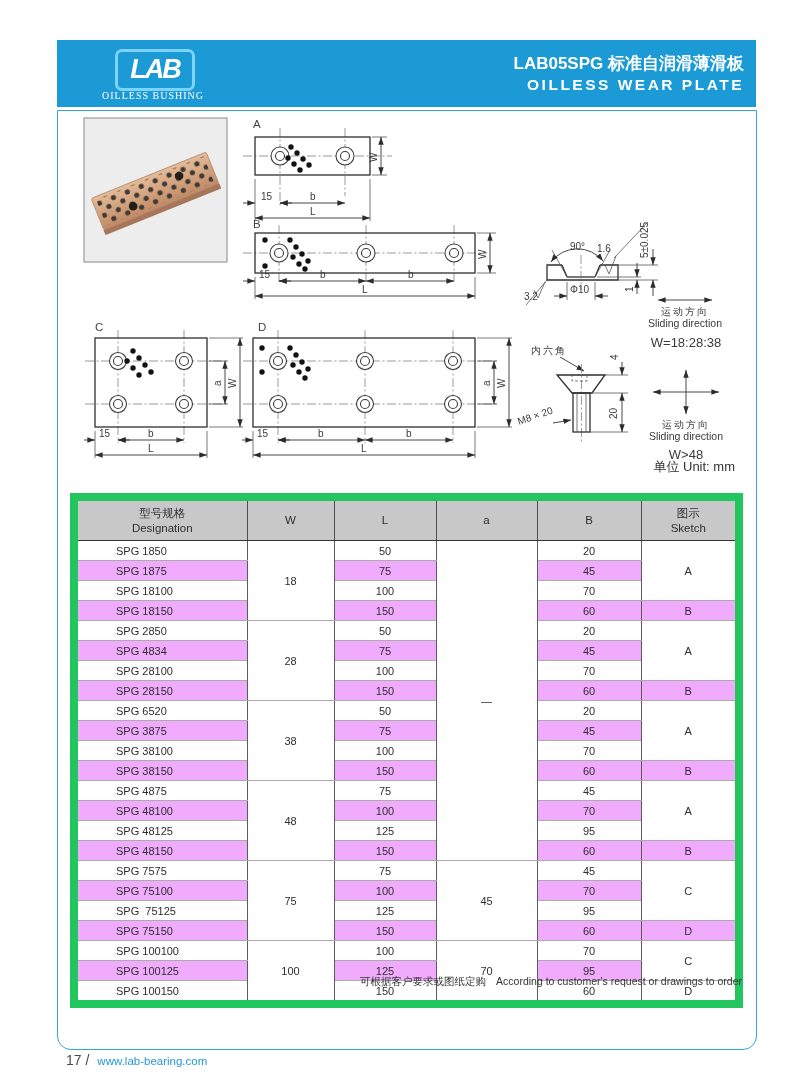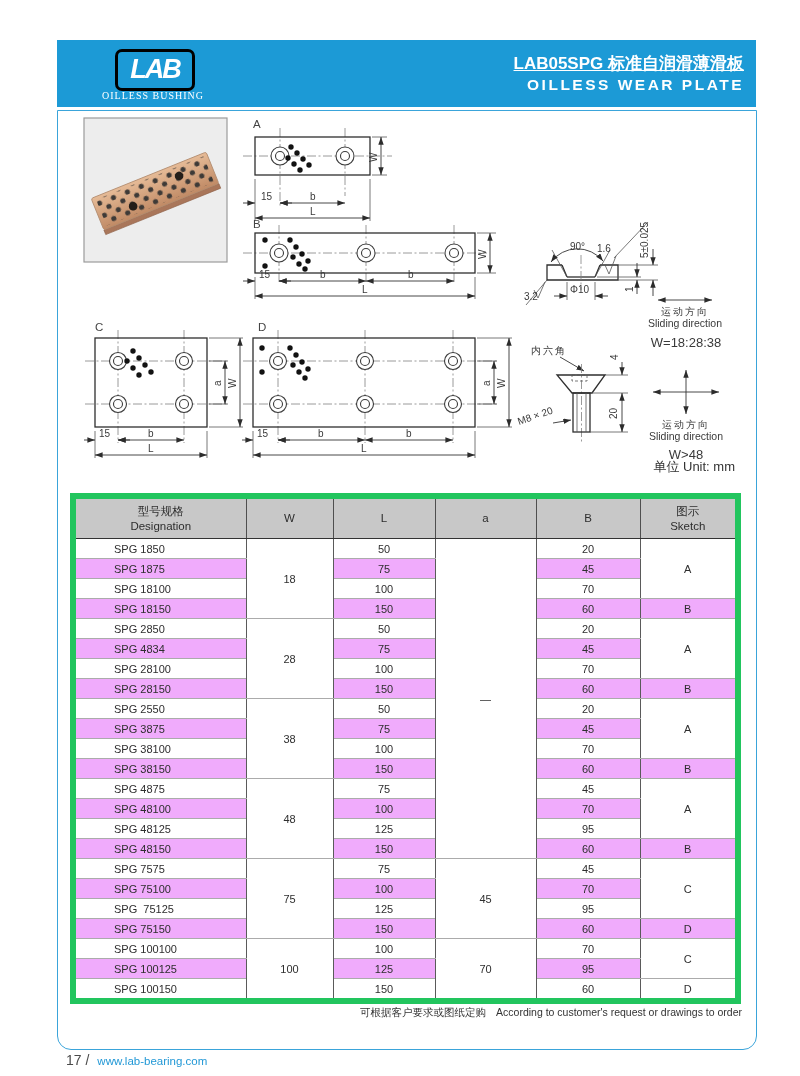--- a/index.html
+++ b/index.html
@@ -1,26 +1,26 @@
 <!DOCTYPE html>
 <html><head>
 <meta charset="utf-8">
 <style>
   html,body{margin:0;padding:0;background:#fff;}
   #page{position:relative;width:800px;height:1076px;background:#fff;overflow:hidden;
         font-family:"Liberation Sans",sans-serif;color:#333;}
   
   #topbar{position:absolute;left:57px;top:40px;width:699px;height:67px;background:#1c9ad6;}
-  #logo{position:absolute;left:58px;top:9px;width:74px;height:36px;border:3px solid #000000;
+  #logo{position:absolute;left:58px;top:9px;width:74px;height:36px;border:3px solid #7dd3fc;
         border-radius:7px;display:flex;align-items:center;justify-content:center;}
   #logo span{color:#fff;font-weight:bold;font-style:italic;font-size:27px;letter-spacing:-2px;
         font-family:"Liberation Sans",sans-serif;transform:translatey(-1px);}
   #logosub{position:absolute;left:36px;top:50px;width:120px;text-align:center;color:#fff;
         font-family:"Liberation Serif",serif;font-size:10px;letter-spacing:1px;white-space:nowrap;}
-  .title-cn{position:absolute;right:12px;top:12px;color:#fff;font-size:17px;font-weight:bold;white-space:nowrap;text-decoration:underline;}
+  .title-cn{position:absolute;right:12px;top:12px;color:#fff;font-size:17px;font-weight:bold;white-space:nowrap;}
   .title-en{position:absolute;right:12px;top:36px;color:#fff;font-size:15.5px;font-weight:bold;letter-spacing:2.5px;white-space:nowrap;text-align:center;}
   
   #frame{position:absolute;left:57px;top:110px;width:698px;height:938px;
          border:1px solid #3aa4da;border-radius:0 0 14px 14px;}
   
   #drawsvg{position:absolute;left:57px;top:108px;}
   text{font-family:"Liberation Sans",sans-serif;fill:#3a3a3a;}
   .dim{font-size:10px;}
   .dimv{font-size:10px;}
   .vlabel{font-size:11.5px;fill:#444;}
@@ -29,25 +29,25 @@
   .big{font-size:13px;}
   .thin{stroke:#555;stroke-width:0.8;fill:none;}
   .dimln{stroke:#333;stroke-width:0.9;fill:none;}
   .edge{stroke:#2f2f2f;stroke-width:1.3;fill:none;}
   .cline{stroke:#808080;stroke-width:0.8;fill:none;stroke-dasharray:9 2.5 2 2.5;}
   .hole-o{stroke:#3c3c3c;stroke-width:1.1;fill:#fff;}
   .hole-i{stroke:#3c3c3c;stroke-width:1.1;fill:#fff;}
   .plug{fill:#121212;}
   
   #unitnote{position:absolute;left:430px;top:458px;width:305px;text-align:right;font-size:13px;color:#333;}
-  #footnote{position:absolute;left:70px;top:975px;width:672px;text-align:right;font-size:10.5px;color:#333;margin-top:31px;}
+  #footnote{position:absolute;left:70px;top:975px;width:672px;text-align:right;font-size:10.5px;color:#333;}
   #footnote .fn-en{margin-left:10px;}
   
   #spec{position:absolute;left:70px;top:493px;width:665px;border-collapse:collapse;
-        border:6px solid #22c55e;table-layout:fixed;}
+        border:8px solid #22c55e;table-layout:fixed;}
   #spec th{background:#c8c8c8;border:1px solid #4f4f4f;border-bottom:1.5px solid #333;
         font-weight:normal;font-size:11.5px;color:#2e2e2e;height:39px;padding:0;line-height:1.25;}
   #spec td{border-left:1px solid #5a5a5a;border-right:1px solid #5a5a5a;
         border-top:1px solid #ababab;border-bottom:1px solid #ababab;
         height:19px;padding:0;font-size:11px;text-align:center;color:#2e2e2e;background:transparent;}
   #spec tr.odd{background:#fff;}
   #spec tr.even{background:#f0abfc;}
   #spec td.des{text-align:left;padding-left:38px;white-space:pre;}
   
   #footer{position:absolute;left:66px;top:1051px;white-space:nowrap;}
@@ -403,21 +403,21 @@
           <td>100</td>
           <td>70</td>
         </tr>
         <tr class="even">
           <td class="des">SPG 28150</td>
           <td>150</td>
           <td>60</td>
           <td rowspan="1">B</td>
         </tr>
         <tr class="odd">
-          <td class="des">SPG 2550</td>
+          <td class="des">SPG 6520</td>
           <td rowspan="4">38</td>
           <td>50</td>
           <td>20</td>
           <td rowspan="3">A</td>
         </tr>
         <tr class="even">
           <td class="des">SPG 3875</td>
           <td>75</td>
           <td>45</td>
         </tr>

